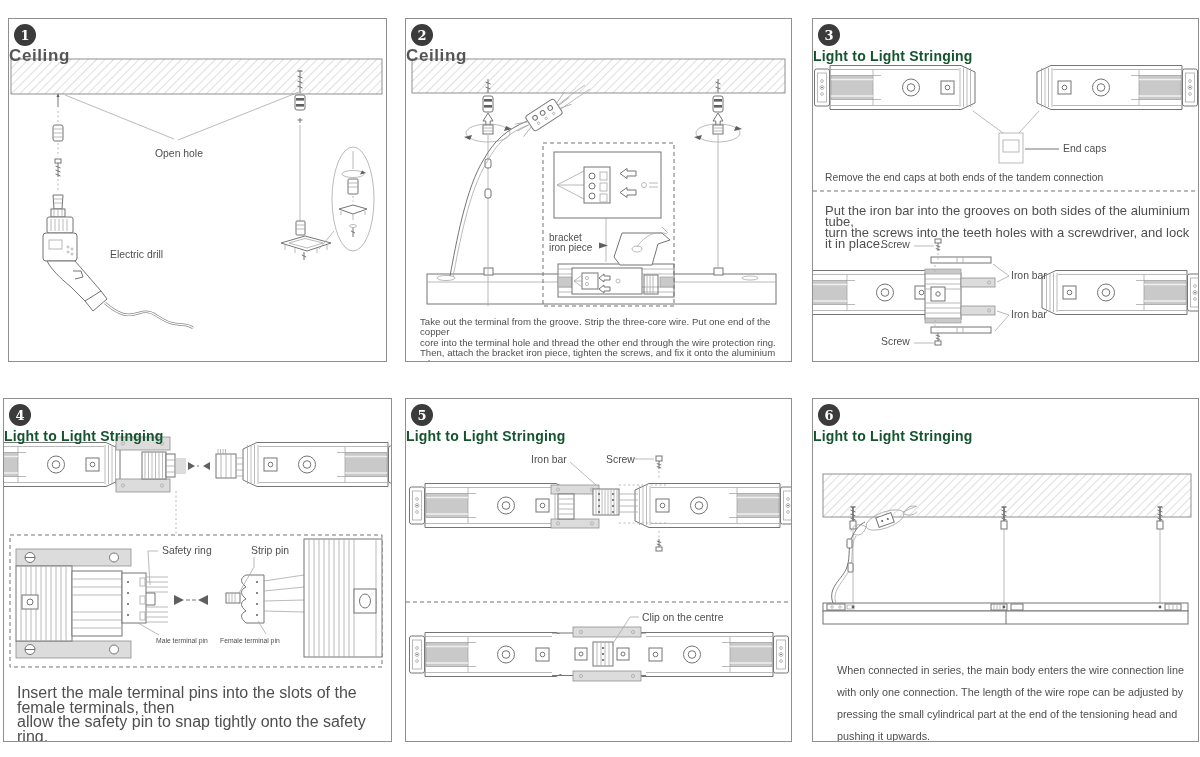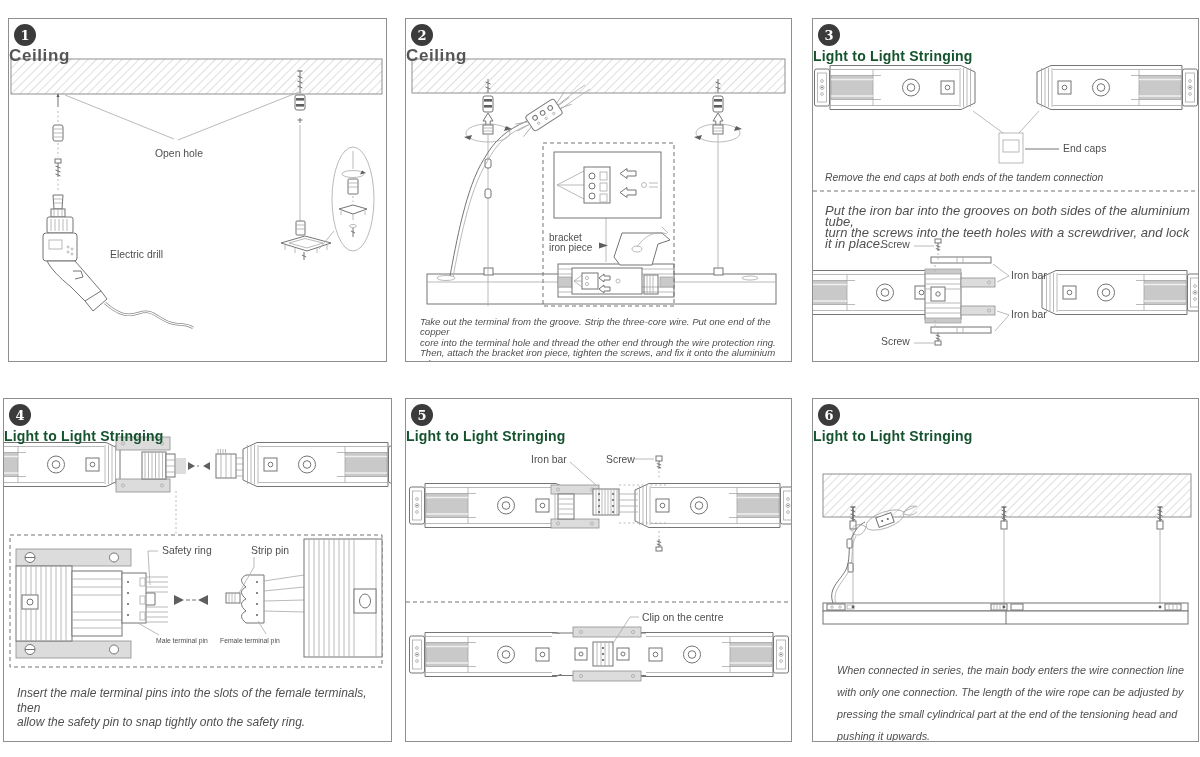--- a/index.html
+++ b/index.html
@@ -14,25 +14,25 @@
   .p6{left:812px;top:398px;width:385px;height:342px;}
   .art{position:absolute;left:0;top:0;width:100%;height:100%;}
   .badge{position:absolute;left:5px;top:5px;width:22px;height:22px;border-radius:50%;
          background:#3b3b3b;color:#fff;font:bold 13px "DejaVu Serif",serif;
          display:flex;align-items:center;justify-content:center;z-index:5;}
   .title{position:absolute;left:0;right:0;z-index:4;}
   .title.big{top:13px;font-size:17px;letter-spacing:.6px;color:#555;}
   .title.small{top:17px;font-size:14px;font-weight:bold;color:#14532d;letter-spacing:.2px;}
   .lbl{position:absolute;font-size:10.4px;color:#4f4f4f;white-space:pre-line;z-index:4;line-height:11px;}
   .lbl-sm{font-size:6.8px;}
-  .cap{position:absolute;color:#4f4f4f;white-space:pre-line;z-index:4;font-style:italic;}
+  .cap{position:absolute;color:#4f4f4f;white-space:pre-line;z-index:4;}
   .cap2{left:14px;top:298px;font-size:9.6px;line-height:10.4px;}
   .cap3a{left:12px;top:153px;font-size:10.3px;}
   .cap3b{left:12px;top:186px;font-size:13px;line-height:11px;}
-  .cap4{left:13px;top:287px;font-size:12px;line-height:14.5px;}
+  .cap4{left:13px;top:287px;font-size:16px;line-height:14.5px;}
   .cap5{left:10px;top:295px;font-size:10.3px;line-height:11.5px;}
   .cap6{left:24px;top:260px;font-size:10.8px;line-height:22px;}
   
   .s{stroke:#757575;fill:none;stroke-width:1;}
   .sw{stroke:#757575;fill:#fff;stroke-width:1;}
   .sl{stroke:#a8a8a8;fill:none;stroke-width:.8;}
   .fg{fill:#c9c9c9;stroke:#9a9a9a;stroke-width:.7;}
   .fp{fill:#dcdcdc;stroke:#8f8f8f;stroke-width:.8;}
   .fd{fill:#5f5f5f;stroke:none;}
   .dash{stroke-dasharray:4 3;}

